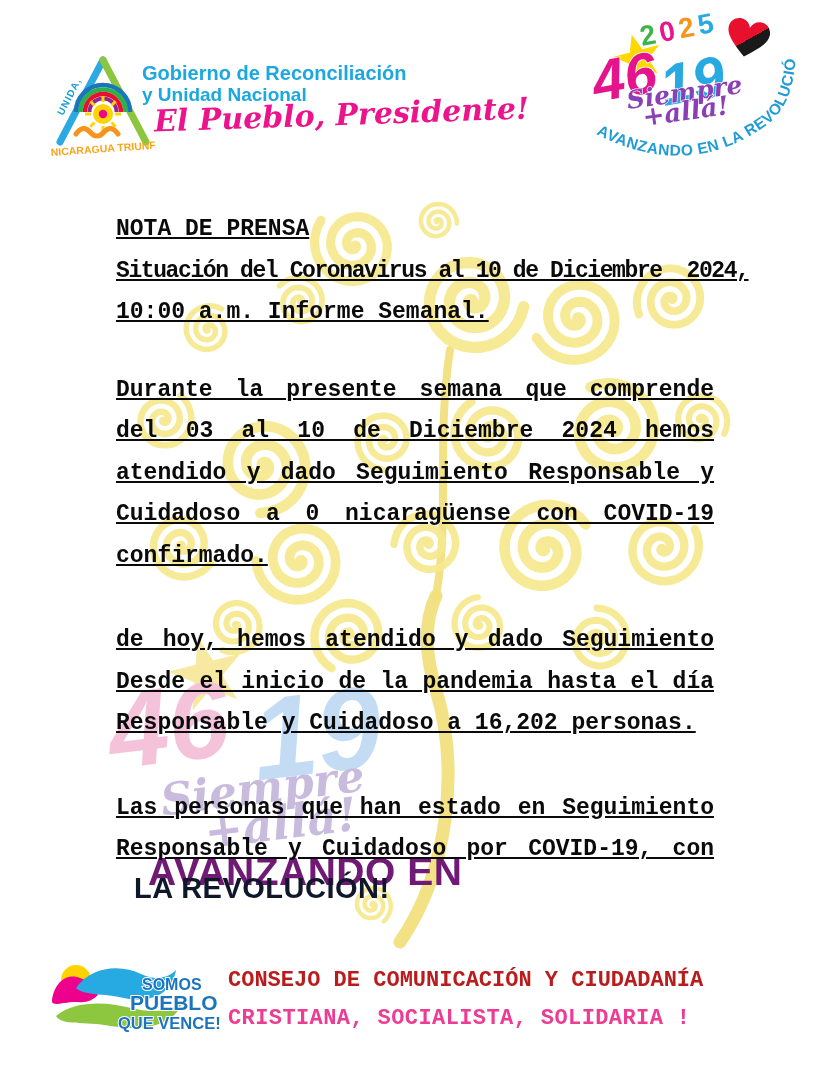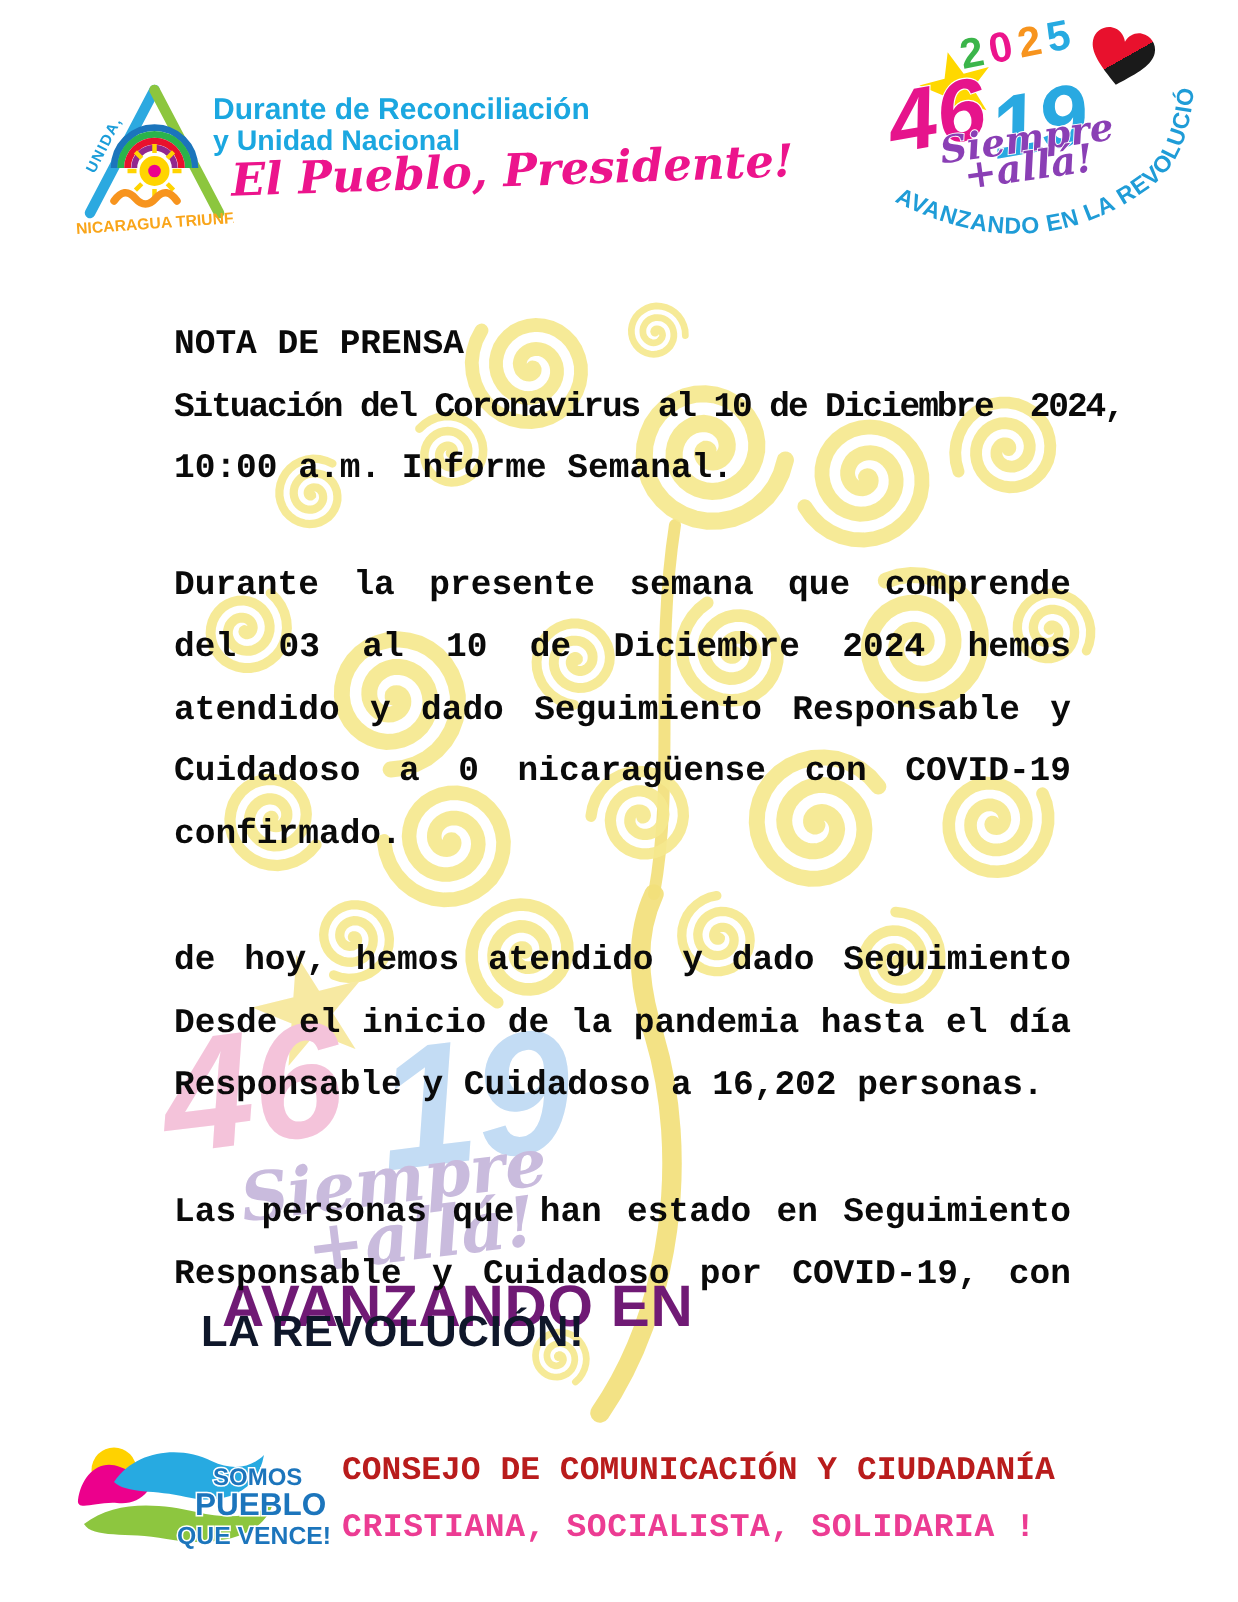--- a/index.html
+++ b/index.html
@@ -30,21 +30,21 @@
   .gov2{position:absolute;left:142px;top:84px;font-size:19px;font-weight:bold;color:#1BA7E0;z-index:3;}
   .slogan{position:absolute;left:154px;top:97px;font:bold italic 30px "DejaVu Serif",serif;
           color:#EC148C;transform:rotate(-2deg);z-index:3;}
   .logo-right{position:absolute;left:588px;top:12px;z-index:3;}
 
   
   .bodytext{position:absolute;left:116px;top:209px;width:598px;z-index:4;
             font:bold 23px "Liberation Mono","DejaVu Sans Mono",monospace;color:#0A0A0A;}
   .heading{margin:0 0 36px 0;}
   .para{margin:10px 0 43px 0;}
-  .line{line-height:41.5px;white-space:pre;}
+  .line{line-height:41.5px;white-space:pre;text-decoration:underline;}
   .line.j{white-space:normal;text-align:justify;text-align-last:justify;}
   .line.cond{letter-spacing:-1.4px;}
 
   
   .logo-footer{position:absolute;left:46px;top:958px;z-index:3;}
   .f1{position:absolute;left:228px;top:968px;z-index:3;color:#b91c1c;
       font:bold 22px "Liberation Mono","DejaVu Sans Mono",monospace;}
   .f2{position:absolute;left:228px;top:1006px;z-index:3;color:#EC3C93;letter-spacing:.4px;
       font:bold 22px "Liberation Mono","DejaVu Sans Mono",monospace;text-align:center;}
 </style>
@@ -114,21 +114,21 @@
         <line x1="57" y1="52" x2="57" y2="46"></line>
           <line x1="65.5" y1="55.5" x2="69.7" y2="51.3"></line>
       </g>
       <circle cx="57" cy="64" r="4.2" fill="#EC008C"></circle>
     </g>
     <path d="M30,84 q 7,-10 14,-2 q 7,8 14,0 q 7,-8 14,2" stroke="#F7941E" stroke-width="5" fill="none" stroke-linecap="round"></path>
     <text transform="translate(17,66) rotate(-63)" font-size="10" font-weight="bold" fill="#1B9DD9" letter-spacing="1">UNIDA,</text>
     <text x="5" y="106" transform="rotate(-4 5 106)" font-size="10.5" font-weight="bold" fill="#F9A51A">NICARAGUA TRIUNFA!</text>
   </svg>
 
-  <div class="gov1">Durante de Reconciliación</div>
+  <div class="gov1">Gobierno de Reconciliación</div>
   <div class="gov2">y Unidad Nacional</div>
   <div class="slogan">El Pueblo, Presidente!</div>
 
   <svg class="logo-right" width="215" height="150" viewBox="0 0 215 150">
     <defs>
       <linearGradient id="hg" x1="0" y1="0" x2="1" y2="1">
         <stop offset="0.52" stop-color="#E8112D"></stop>
           <stop offset="0.52" stop-color="#1a1a1a"></stop>
       </linearGradient>
       <path id="arcp" d="M8,122 Q102,170 180,112 Q206,92 208,42" fill="none"></path>

